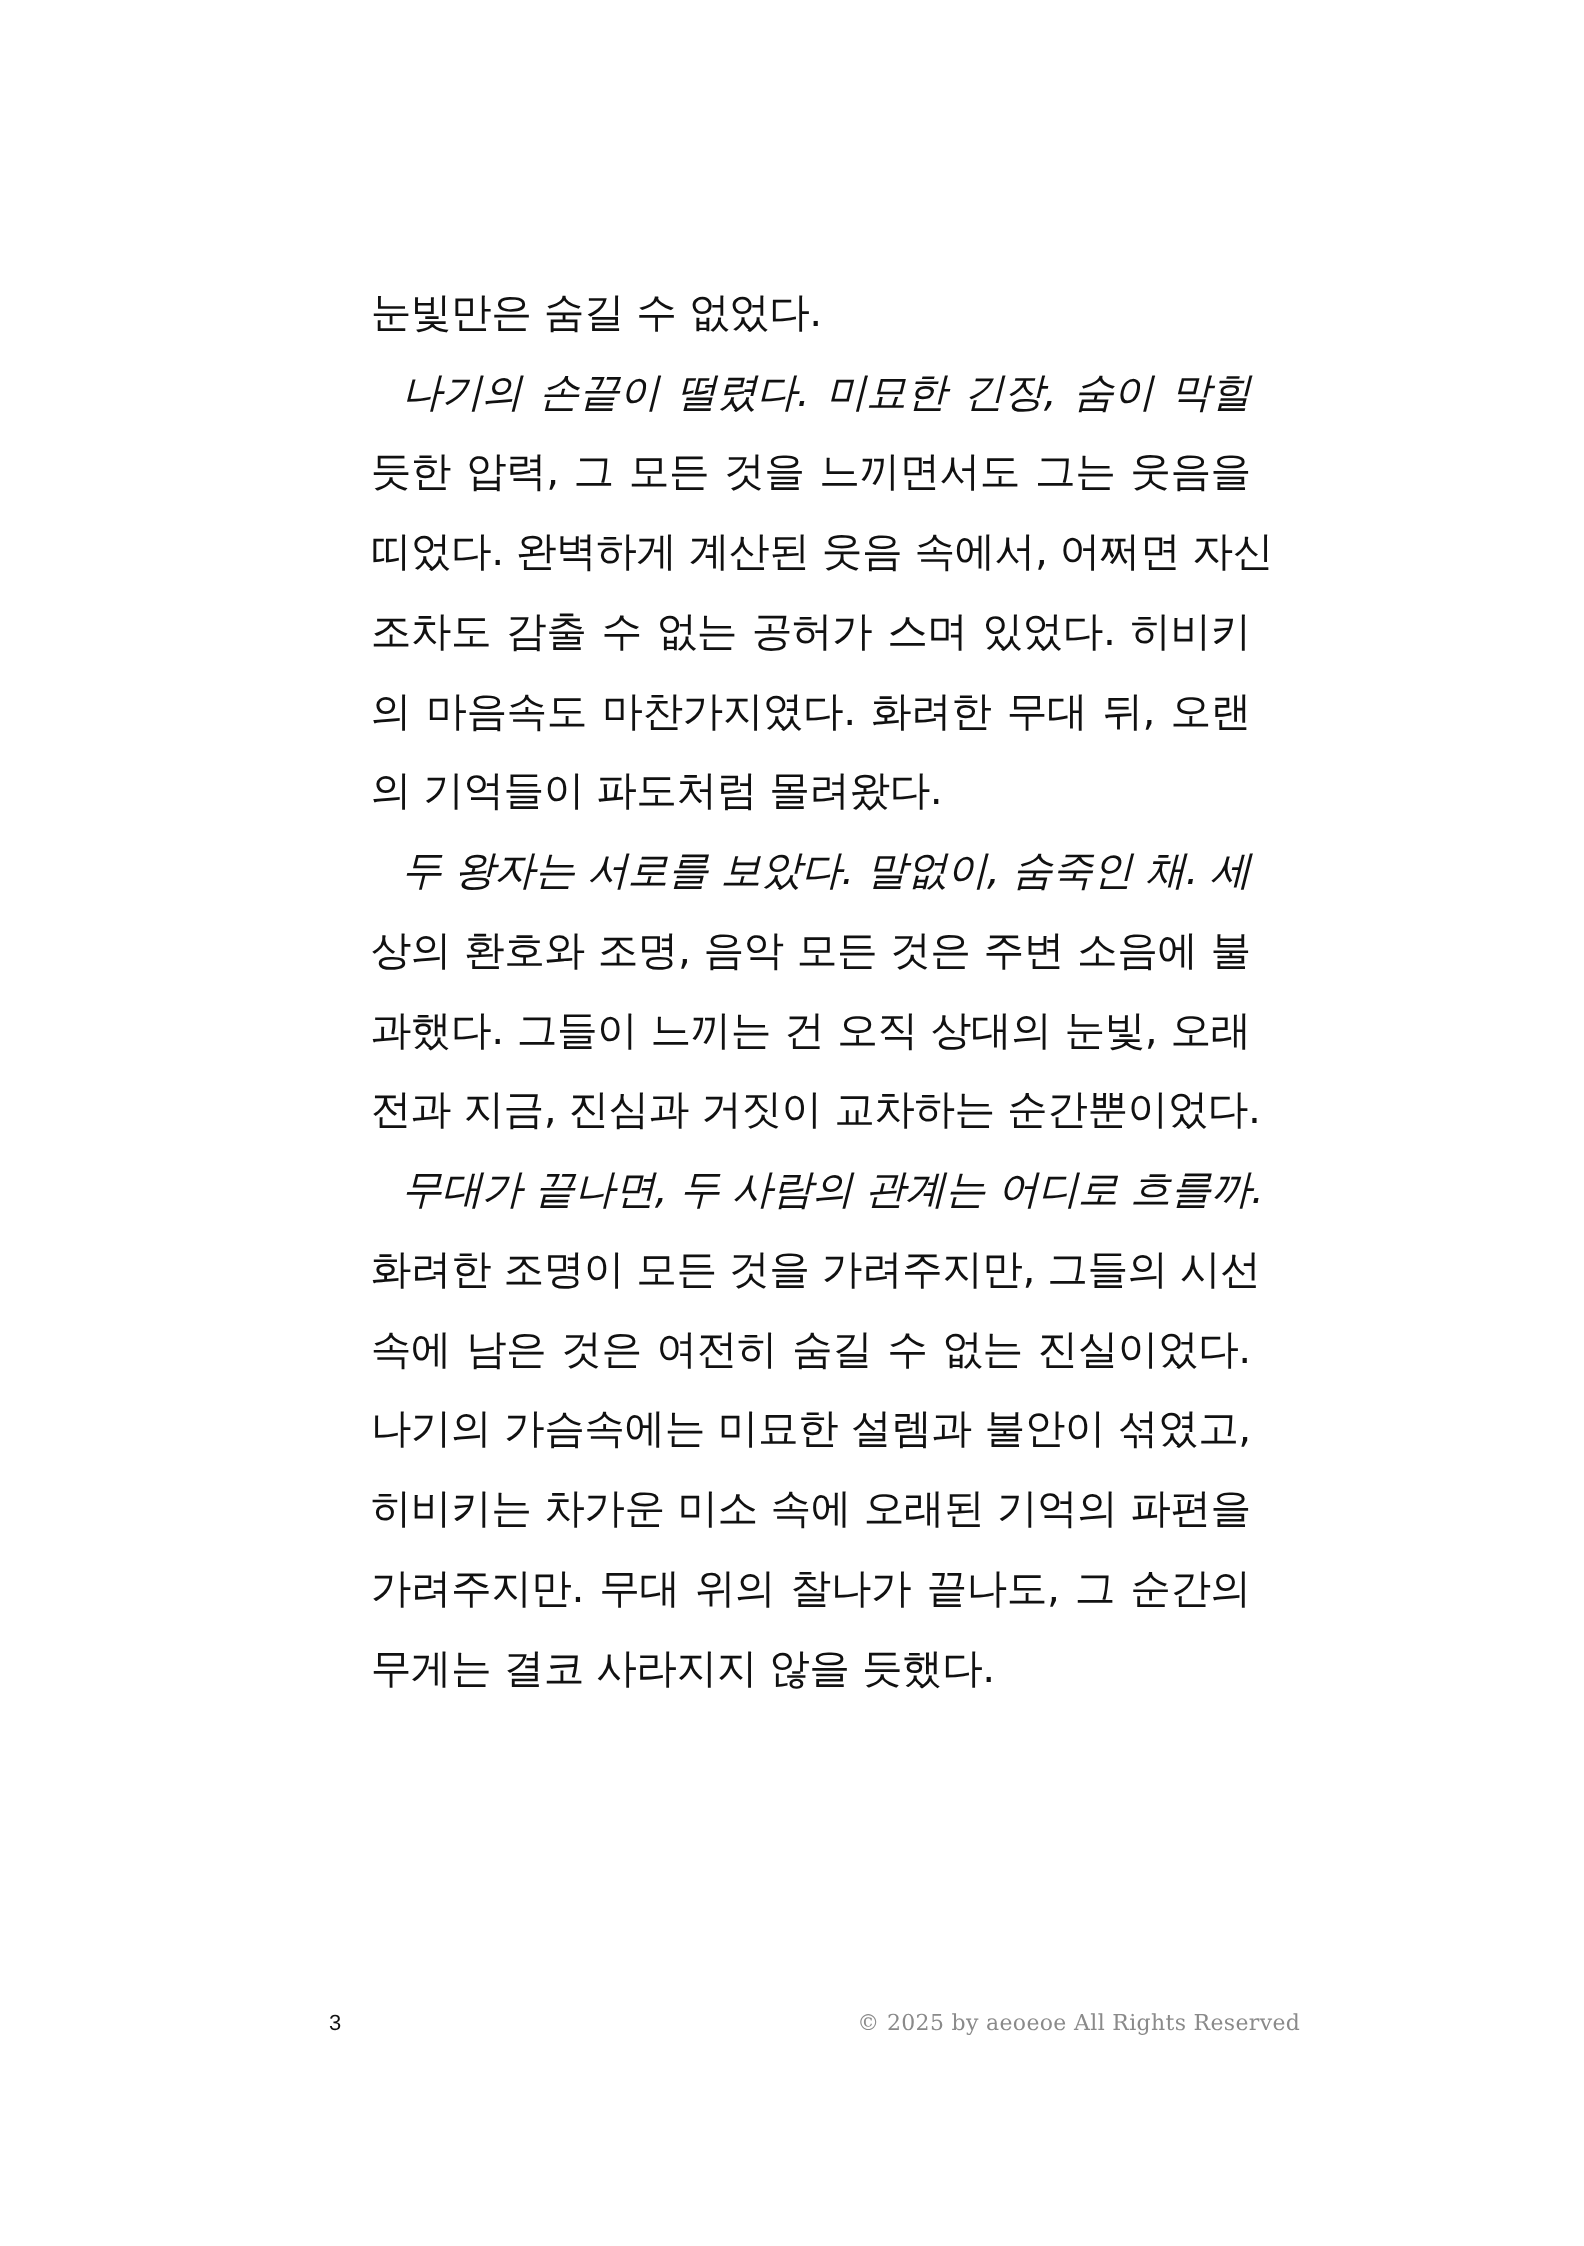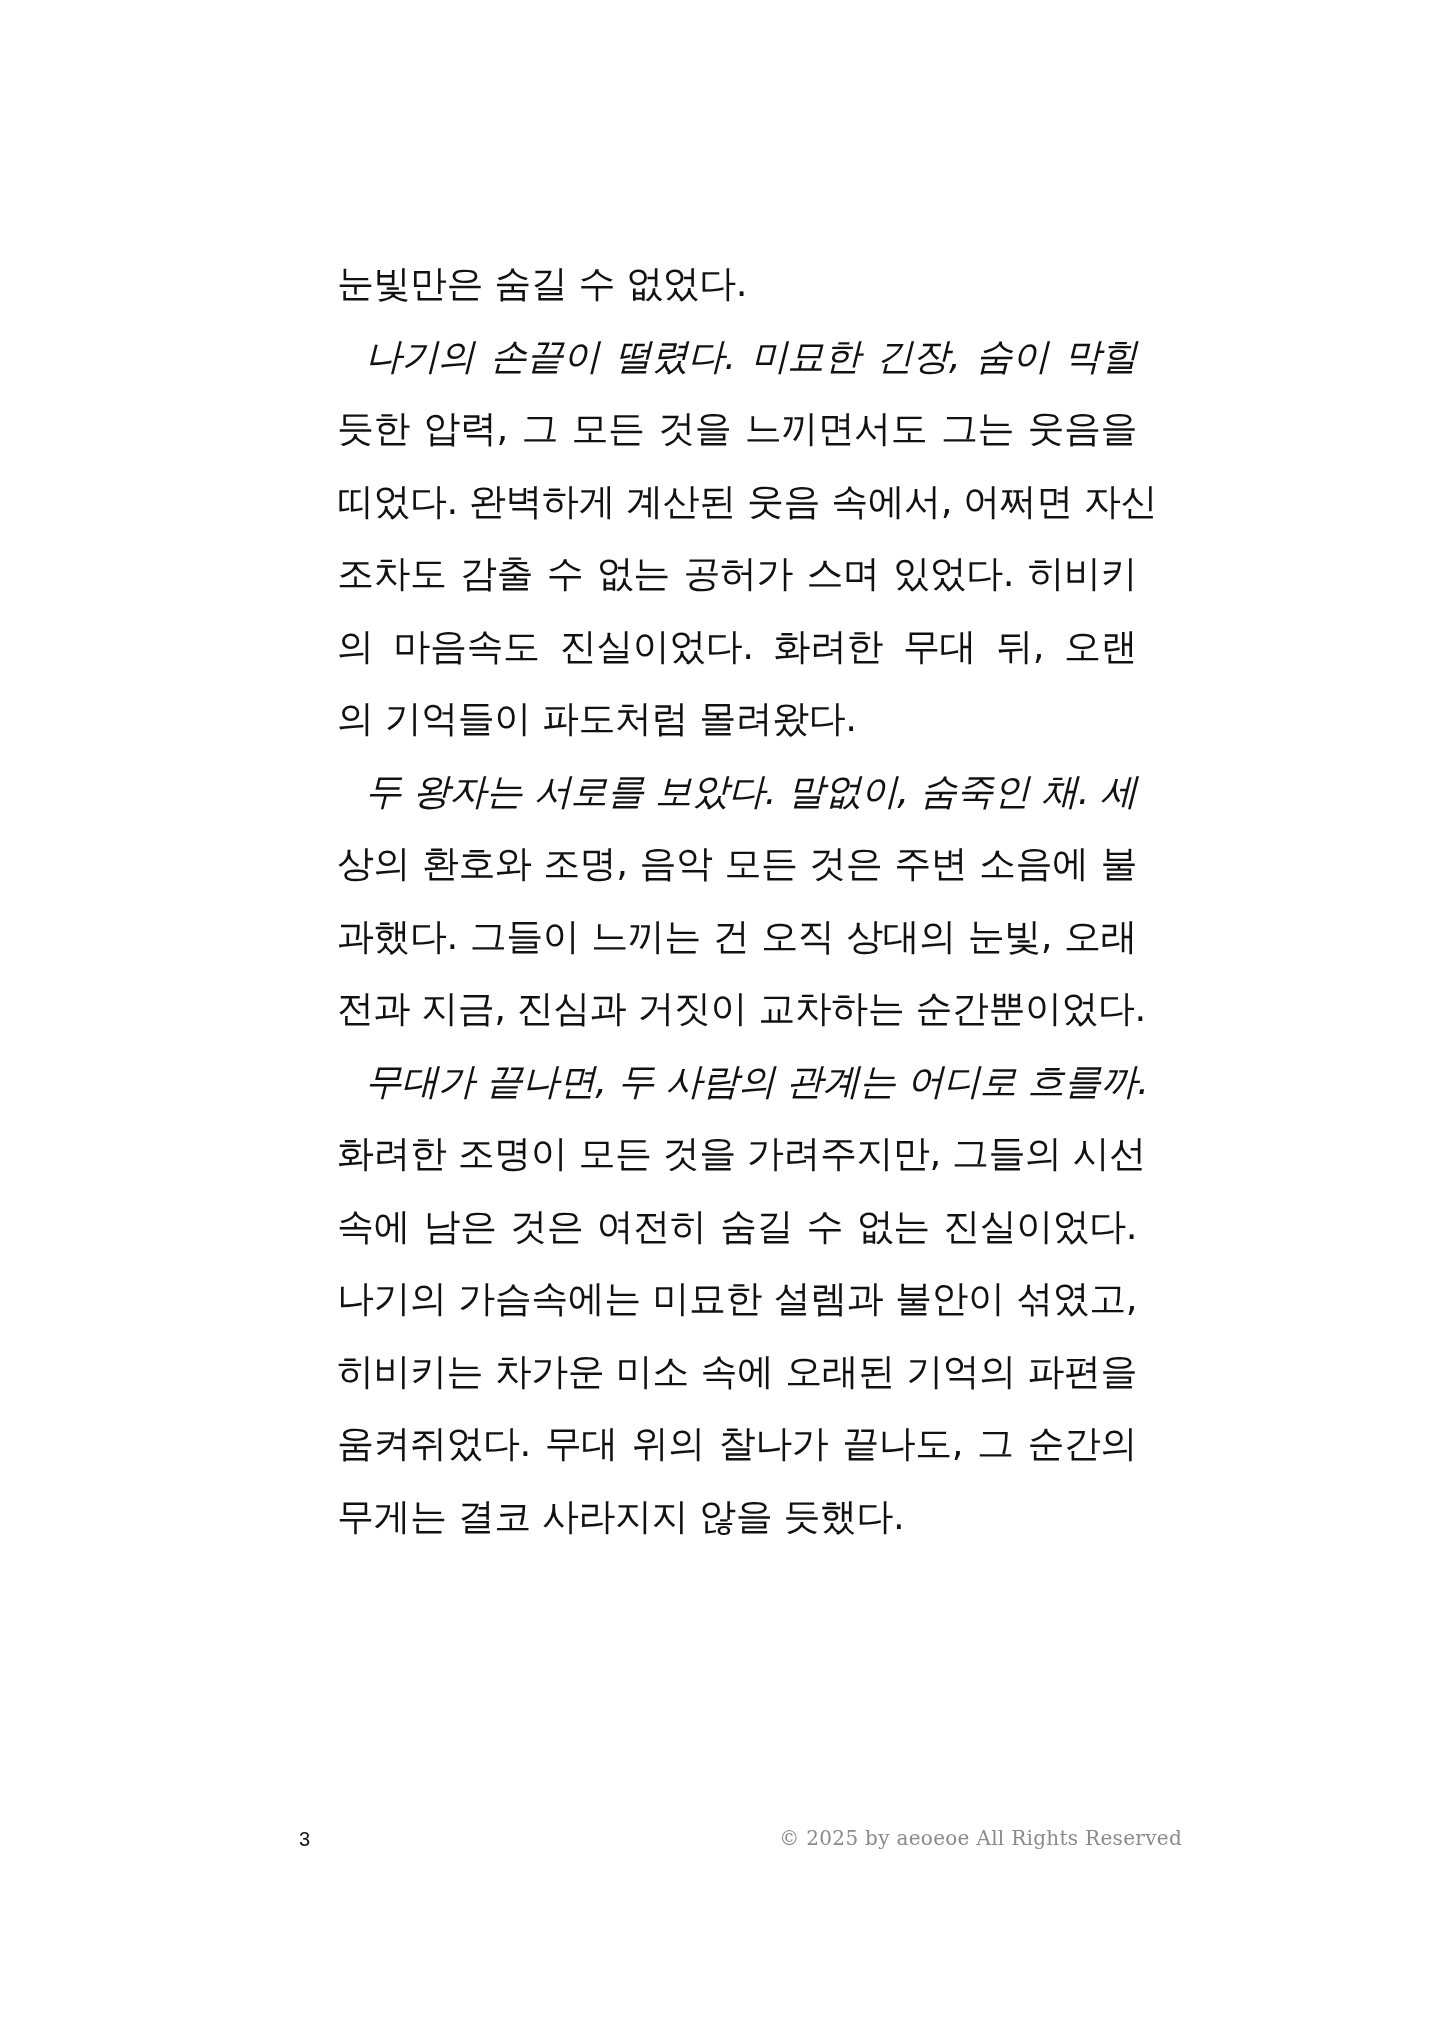--- a/index.html
+++ b/index.html
@@ -66,30 +66,30 @@
 </head>
 <body>
 
 <div class="page">
   <div class="body-text">
     <span class="line last">눈빛만은 숨길 수 없었다.</span>
     <span class="line indent">나기의 손끝이 떨렸다. 미묘한 긴장, 숨이 막힐</span>
     <span class="line">듯한 압력, 그 모든 것을 느끼면서도 그는 웃음을</span>
     <span class="line">띠었다. 완벽하게 계산된 웃음 속에서, 어쩌면 자신</span>
     <span class="line">조차도 감출 수 없는 공허가 스며 있었다. 히비키</span>
-    <span class="line">의 마음속도 진실이었다. 화려한 무대 뒤, 오랜</span>
+    <span class="line">의 마음속도 마찬가지였다. 화려한 무대 뒤, 오랜</span>
     <span class="line last">의 기억들이 파도처럼 몰려왔다.</span>
     <span class="line indent">두 왕자는 서로를 보았다. 말없이, 숨죽인 채. 세</span>
     <span class="line">상의 환호와 조명, 음악 모든 것은 주변 소음에 불</span>
     <span class="line">과했다. 그들이 느끼는 건 오직 상대의 눈빛, 오래</span>
     <span class="line last">전과 지금, 진심과 거짓이 교차하는 순간뿐이었다.</span>
     <span class="line indent">무대가 끝나면, 두 사람의 관계는 어디로 흐를까.</span>
     <span class="line">화려한 조명이 모든 것을 가려주지만, 그들의 시선</span>
     <span class="line">속에 남은 것은 여전히 숨길 수 없는 진실이었다.</span>
     <span class="line">나기의 가슴속에는 미묘한 설렘과 불안이 섞였고,</span>
     <span class="line">히비키는 차가운 미소 속에 오래된 기억의 파편을</span>
-    <span class="line">움켜쥐었다. 무대 위의 찰나가 끝나도, 그 순간의</span>
+    <span class="line">가려주지만. 무대 위의 찰나가 끝나도, 그 순간의</span>
     <span class="line last">무게는 결코 사라지지 않을 듯했다.</span>
   </div>
 
   <div class="footer-page-number">3</div>
   <div class="footer-copyright">© 2025 by aeoeoe All Rights Reserved</div>
 </div>
 
 </body></html>

